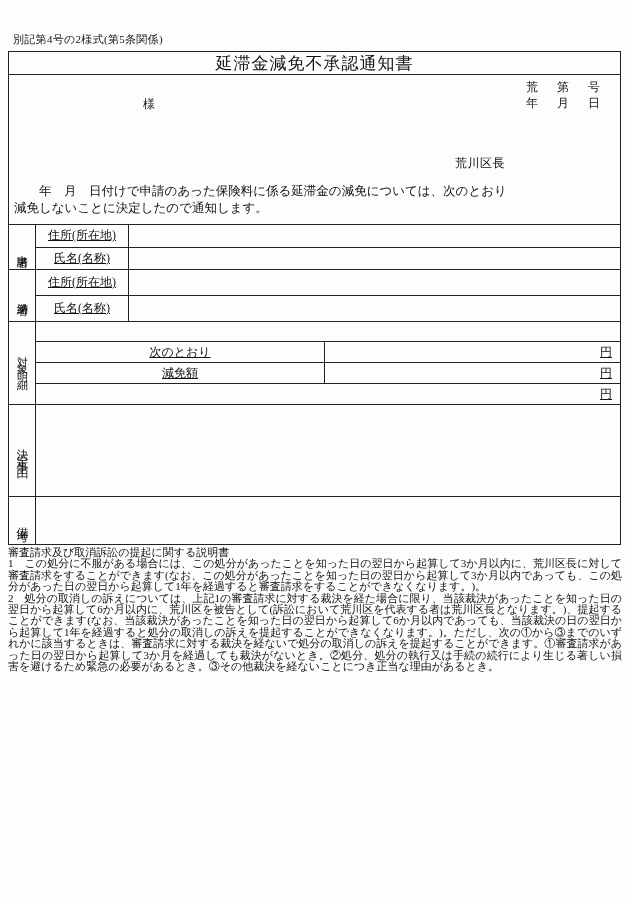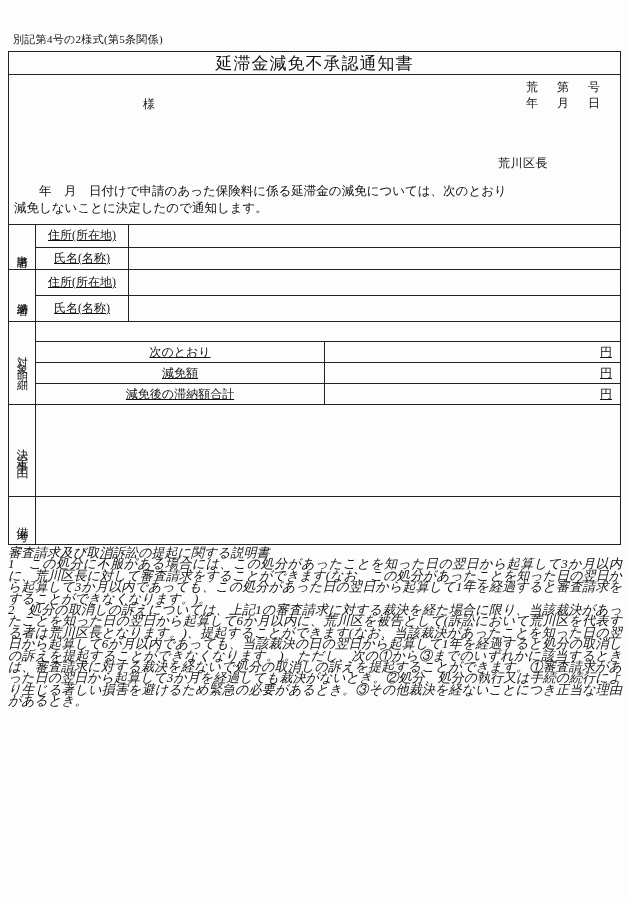--- a/index.html
+++ b/index.html
@@ -18,21 +18,21 @@
     font-size:17px;letter-spacing:1px;font-family:Liberation Mono, monospace;
   }
   .header-block{height:149px;position:relative;box-sizing:border-box;}
   .docnum-line,.date-line{
     position:absolute;right:20px;width:74px;display:flex;justify-content:space-between;
     font-size:12px;
   }
   .docnum-line{top:4px;}
   .date-line{top:20px;}
   .addressee{position:absolute;left:134px;top:21px;font-size:12px;}
-  .issuer{position:absolute;left:489px;top:80px;font-size:12px;letter-spacing:.5px;}
+  .issuer{position:absolute;left:446px;top:80px;font-size:12px;letter-spacing:.5px;}
   .body-text{position:absolute;left:5px;top:108px;width:600px;font-size:12.5px;line-height:17px;}
   .body-text div{white-space:pre;}
   
   .section{display:flex;border-top:1px solid #222;box-sizing:border-box;}
   .s-applicant{height:45px;}
   .s-delinquent{height:52px;}
   .s-details{height:83px;}
   .s-reason{height:92px;}
   .s-remarks{flex:1;}
   .side-label{
@@ -60,21 +60,21 @@
     display:flex;align-items:center;justify-content:center;font-size:12px;
   }
   .dvalue{
     flex:1;display:flex;align-items:center;justify-content:flex-end;
     padding-right:8px;font-size:12px;
   }
   .bigcell{flex:1;}
   
   .explanation{
     position:absolute;left:8px;top:547px;width:614px;
-    font-size:13px;line-height:11.4px;letter-spacing:0;color:#111;font-style:italic;
+    font-size:11px;line-height:11.4px;letter-spacing:0;color:#111;
   }
   .explanation p{margin:0;text-align:justify;}
 </style>
 </head>
 <body>
 
 <div class="page">
 
   <div class="doc-ref">別記第4号の2様式(第5条関係)</div>
 
@@ -147,21 +147,20 @@
           </div>
         </div>
         <div class="drow">
           <div class="dname">減免額</div>
           <div class="dvalue">
             <span></span>
             <span>円</span>
           </div>
         </div>
         <div class="drow">
-          <div class="dname">減免後の滞納額合計</div>
           <div class="dvalue">
             <span></span>
             <span>円</span>
           </div>
         </div>
       </div>
     </div>
 
     <div class="section s-reason">
       <div class="side-label">

